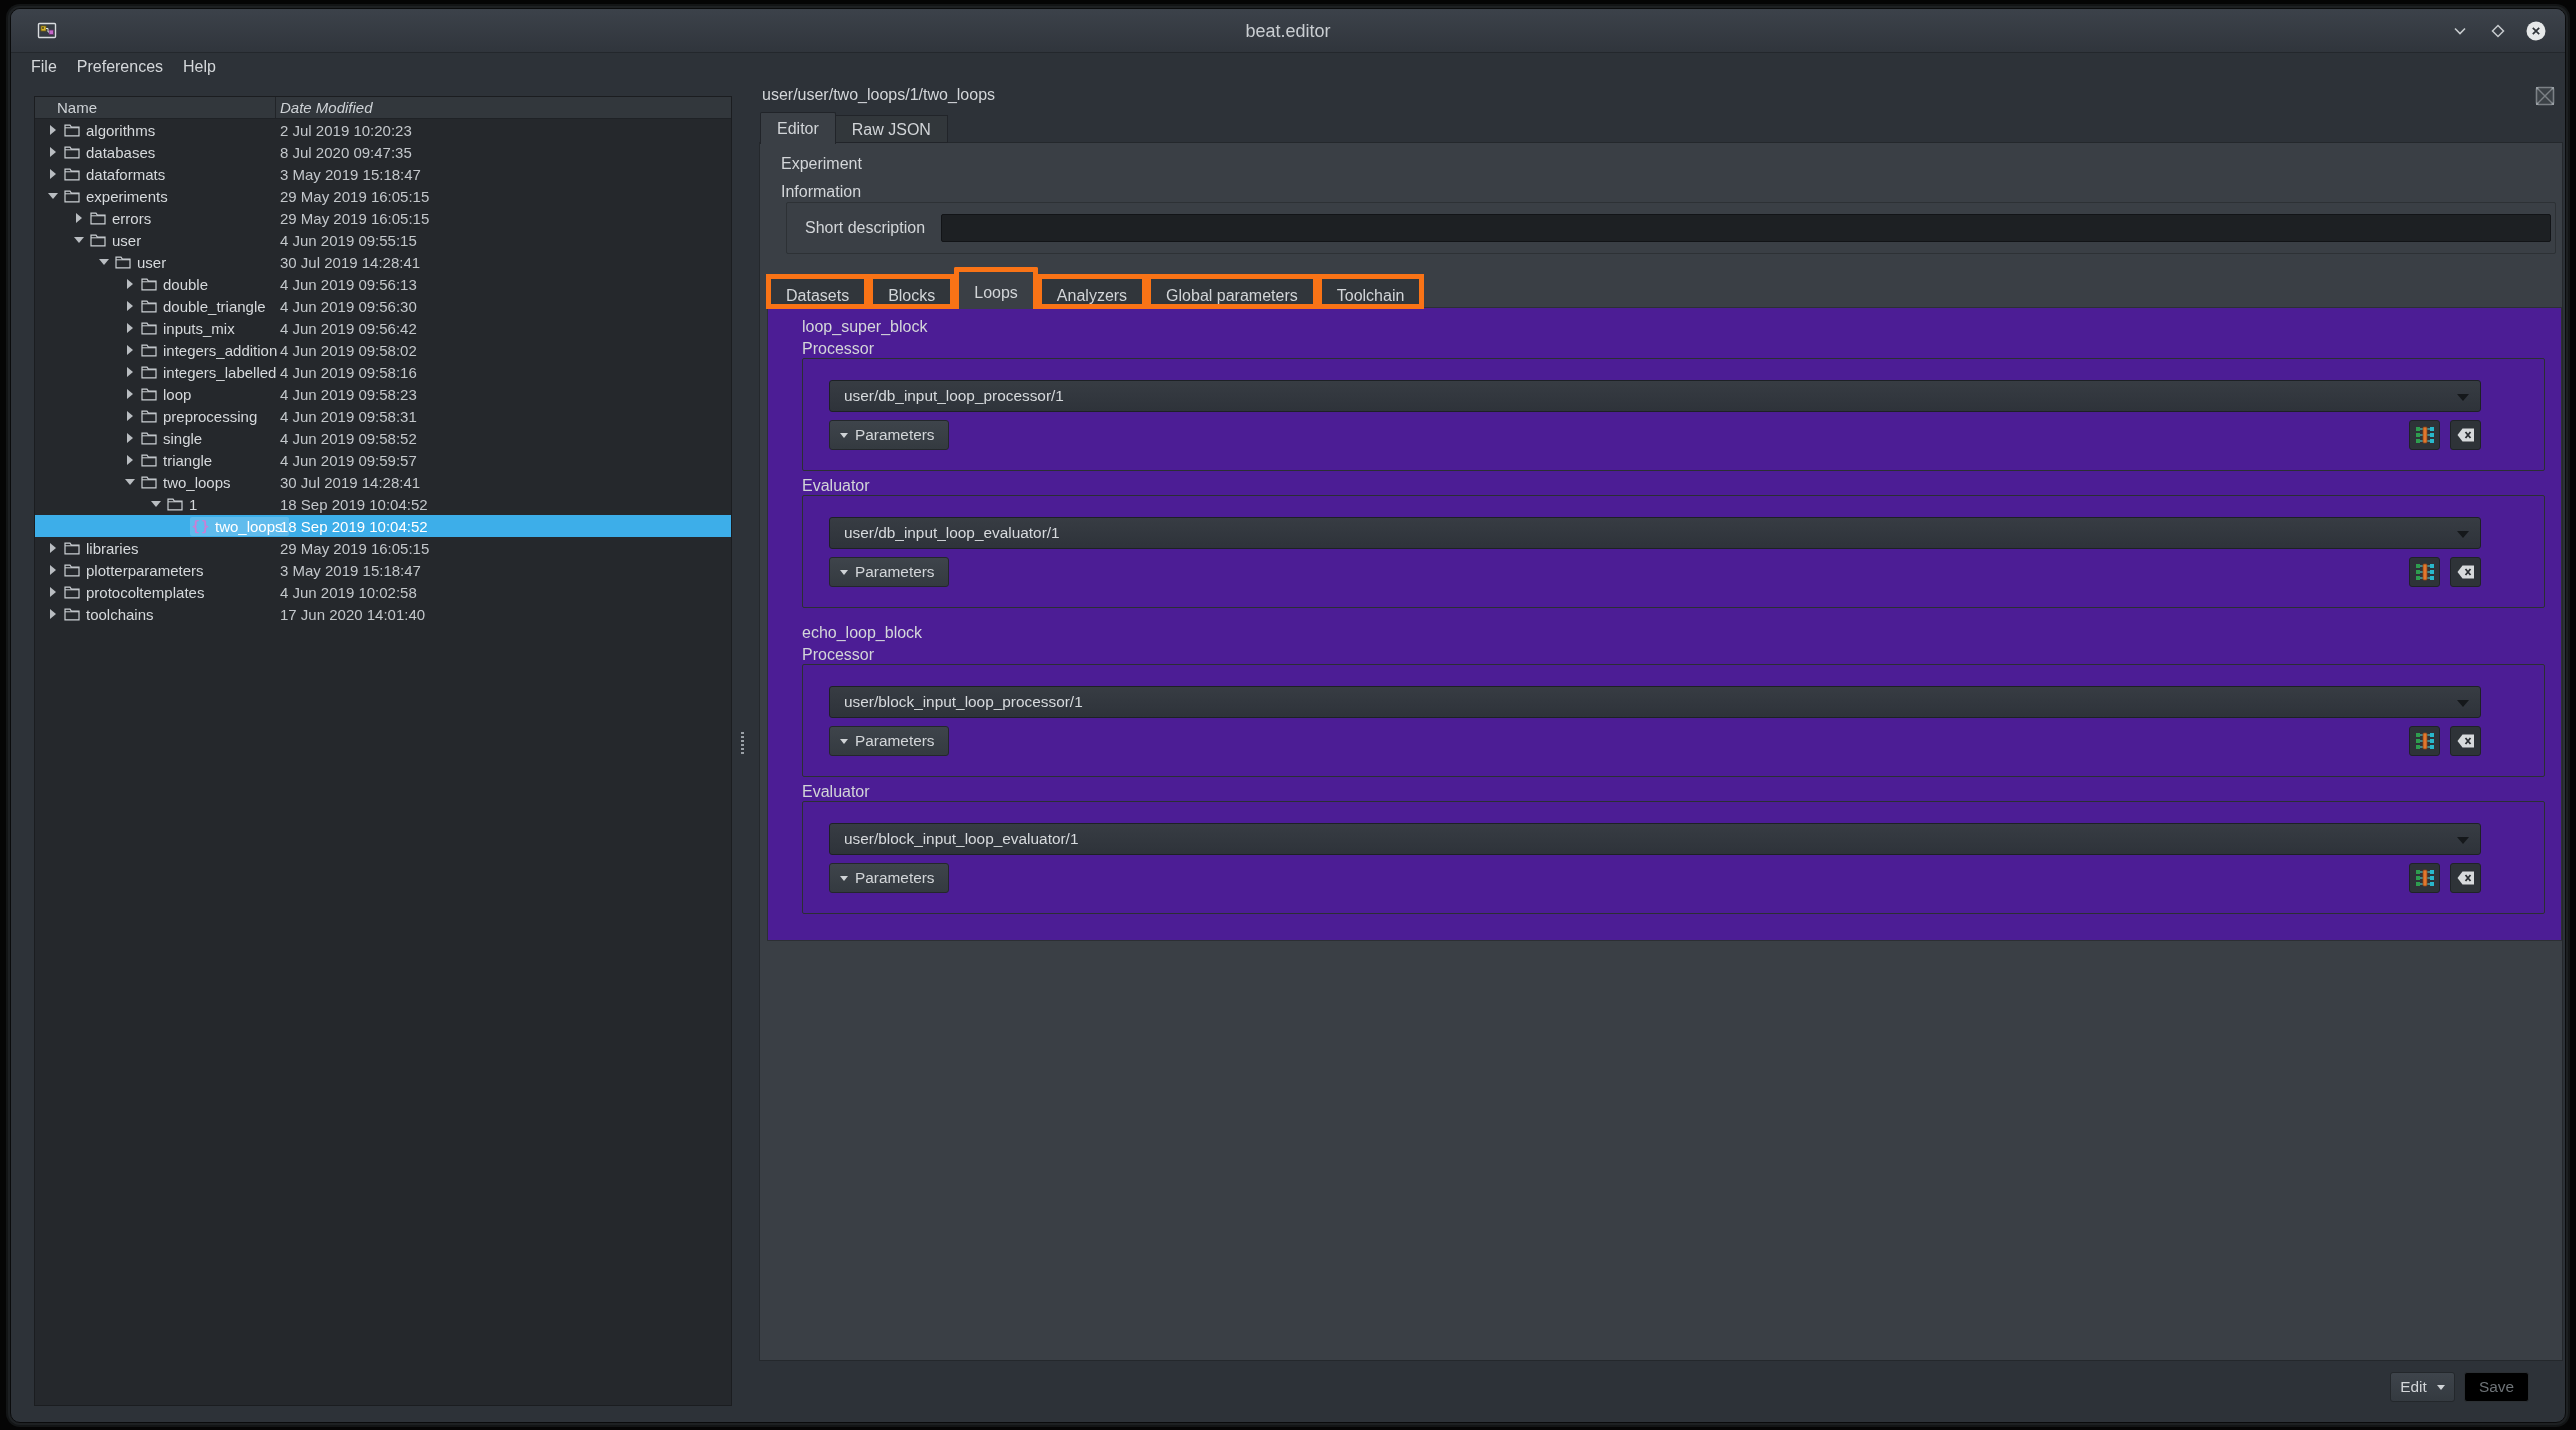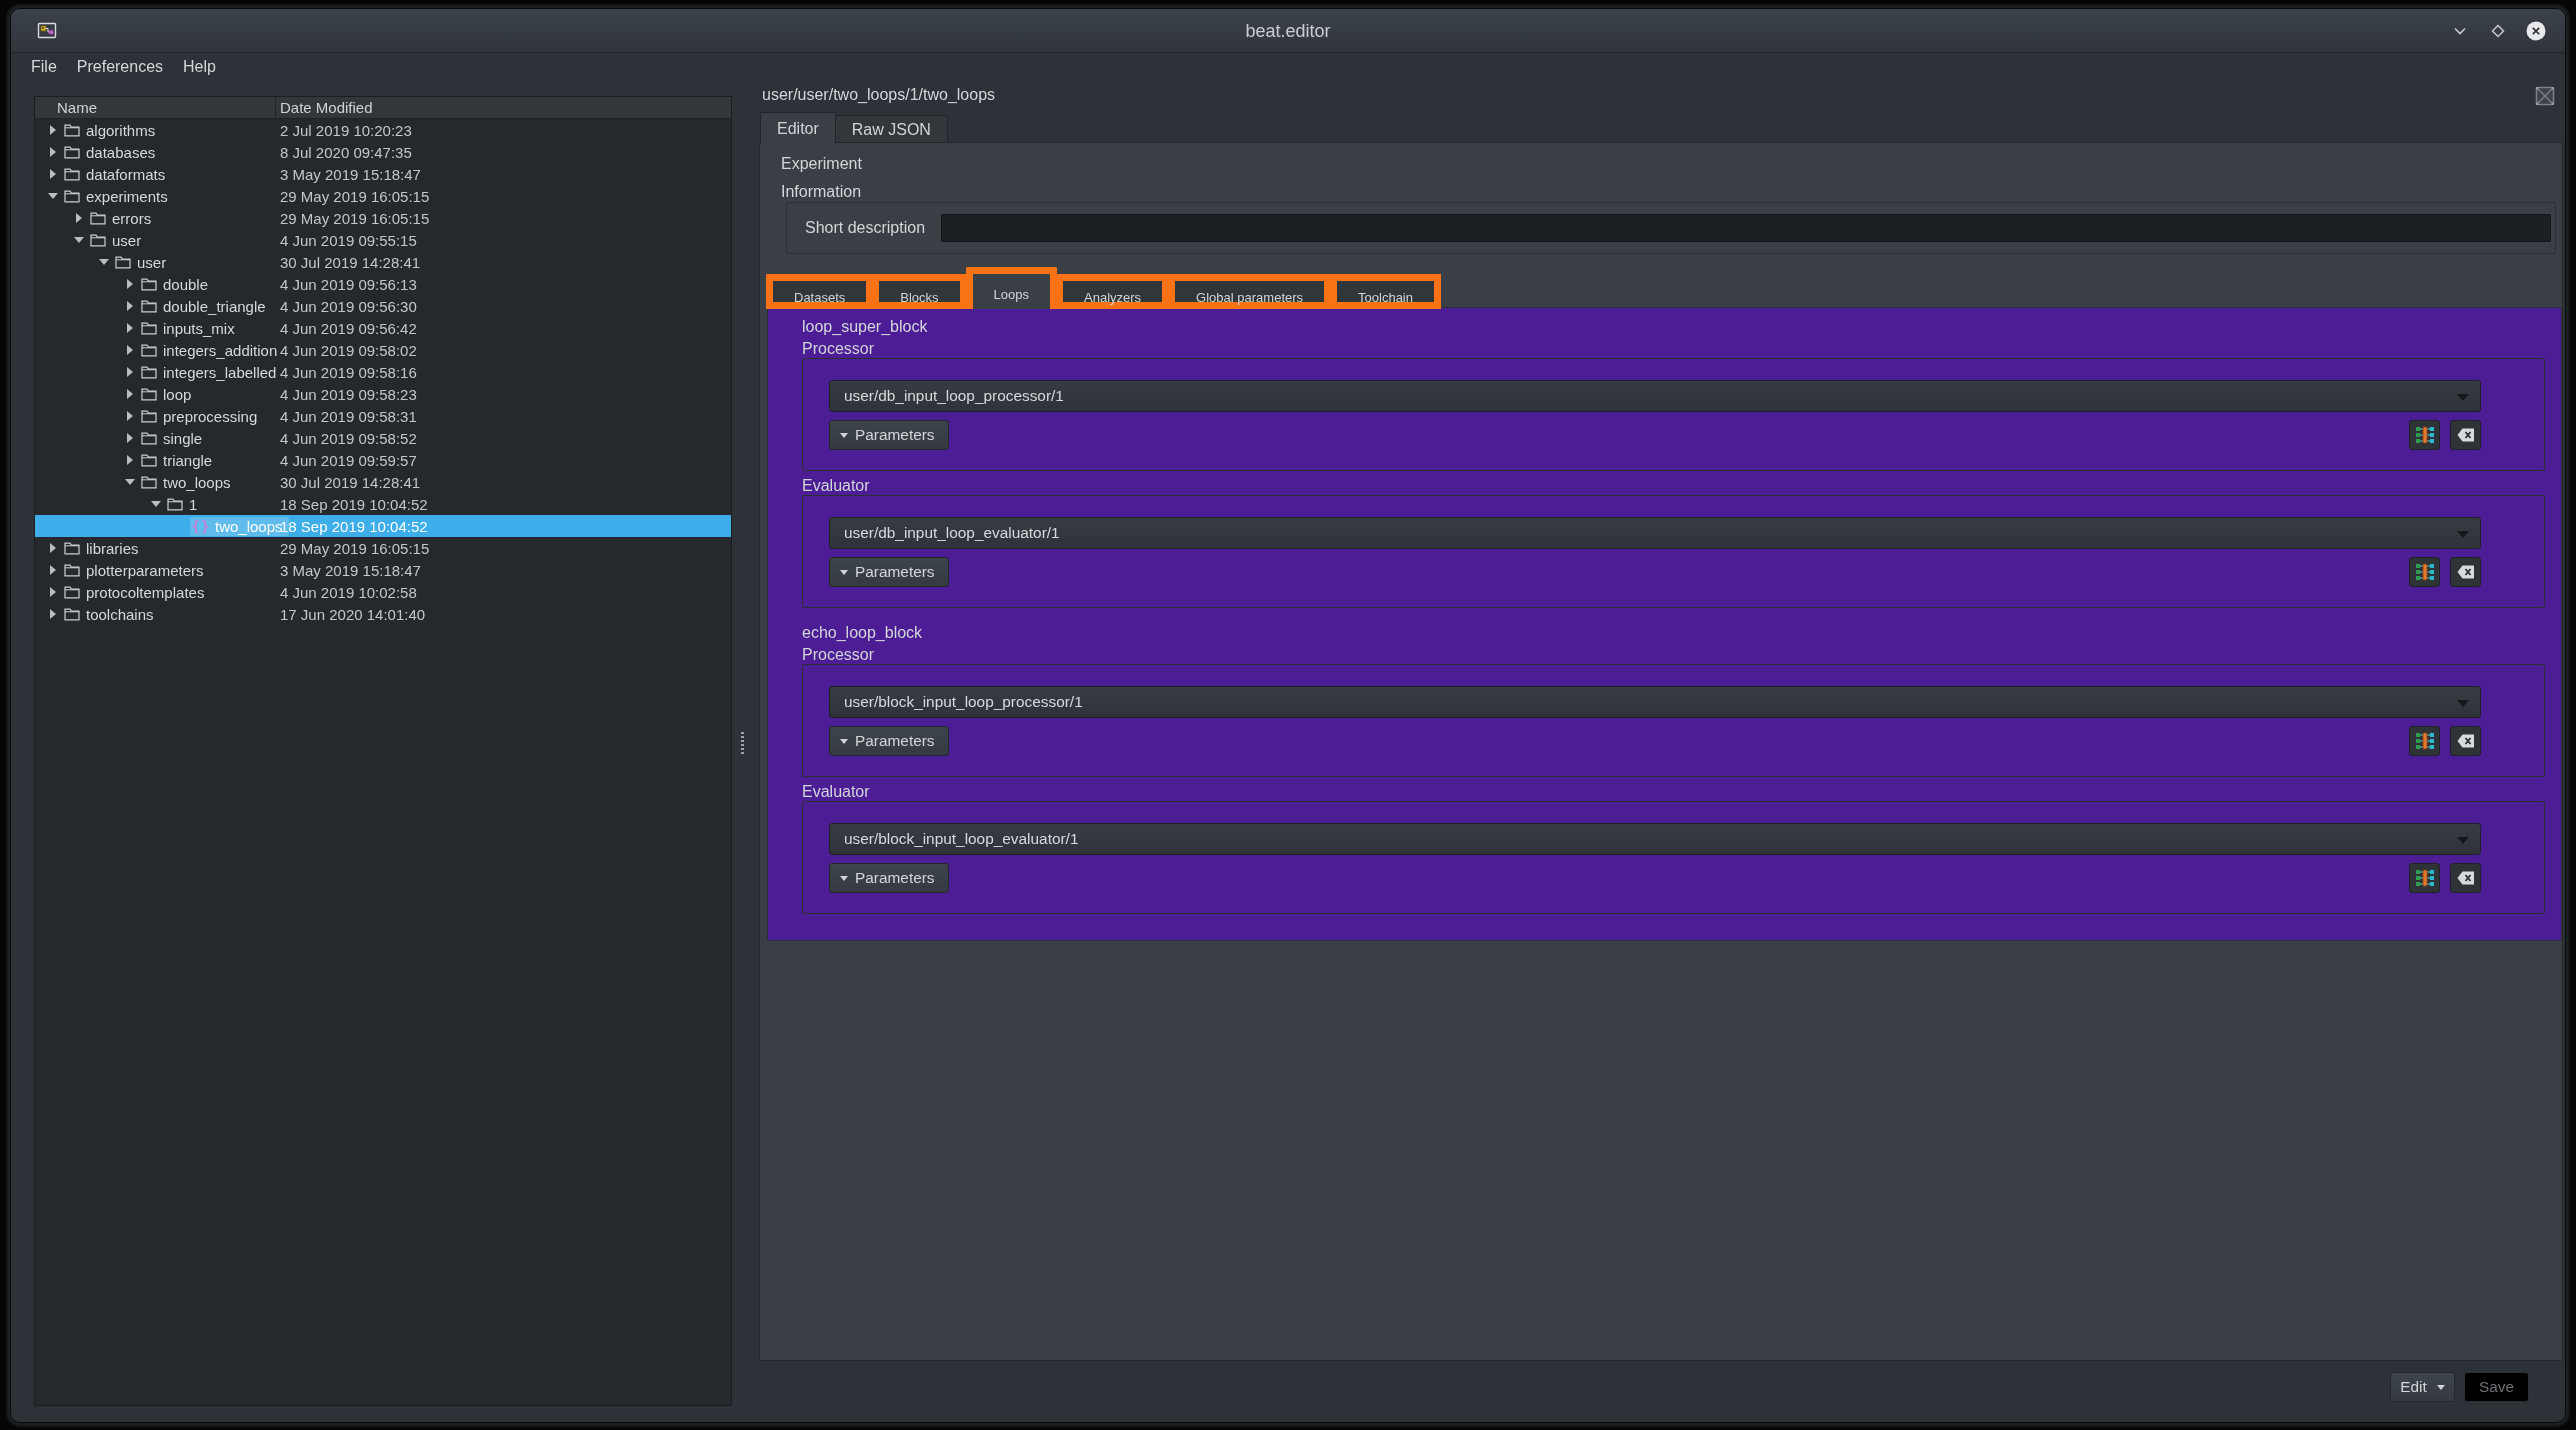--- a/index.html
+++ b/index.html
@@ -23,21 +23,21 @@
   
   .menubar { position:absolute; left:0; top:44px; right:0; height:28px; display:flex;
     align-items:center; padding-left:10px; }
   .menu-item { padding:0 10px; color:#d4d7da; font-size:16px; }
 
   
   .tree-panel { position:absolute; left:23px; top:87px; width:698px; height:1310px;
     background:#25282c; border:1px solid #1b1d20; }
   .tree-header { position:relative; height:22px; background:#32373c; border-bottom:1px solid #1f2226; }
   .tree-header .col1 { position:absolute; left:22px; top:0; line-height:22px; font-size:15px; color:#ced2d6; }
-  .tree-header .col2 { position:absolute; left:245px; top:0; line-height:22px; font-size:15px; color:#ced2d6; }
+  .tree-header .col2 { position:absolute; left:245px; top:0; line-height:22px; font-size:15px; color:#ced2d6;font-style:italic; }
   .tree-header .divider { position:absolute; left:240px; top:0; bottom:0; width:1px; background:#212428; }
   .tree-rows { position:absolute; left:0; top:22px; right:0; bottom:0; overflow:hidden; }
   .tree-row { position:relative; display:flex; align-items:center; height:22px; }
   .tree-row.selected { background:#3daee9; }
   .arrow-slot { width:16px; flex:none; display:flex; justify-content:center; }
   .tri-collapsed { width:0; height:0; border-top:5px solid transparent; border-bottom:5px solid transparent; border-left:6px solid #b9bdc1; }
   .tri-expanded { width:0; height:0; border-left:5px solid transparent; border-right:5px solid transparent; border-top:6px solid #b9bdc1; }
   .namewrap { display:flex; align-items:center; padding:1px 6px 1px 3px; border-radius:2px; }
   .tree-row.selected .namewrap { background:rgba(255,255,255,.18); }
   .icon-slot { width:16px; height:16px; margin-right:6px; flex:none; display:flex; align-items:center; justify-content:center; }
@@ -67,22 +67,22 @@
   .lbl { font-size:16px; color:#d3d6d9; }
   .experiment-lbl { position:absolute; left:21px; top:12px; }
   .information-lbl { position:absolute; left:21px; top:40px; }
 
   .info-group { position:absolute; left:26px; right:6px; top:59px; height:52px;
     border:1px solid #2d3135; border-radius:2px; display:flex; align-items:center; padding:0 4px 0 18px; gap:16px; }
   .short-desc-input { flex:1; height:28px; background:#1d2023; border:1px solid #121417; border-radius:2px;
     color:#d6d9dc; font-size:15px; padding:0 8px; outline:none; }
 
   .subtabbar { position:absolute; left:7px; top:123px; height:43px; display:flex; align-items:flex-end; z-index:3; }
-  .subtab { height:35px; padding:0 21px; line-height:34px; font-size:13px; color:#d2d5d8;
-    background:#31363b; border:7px solid #f97316; margin-left:-1px; }
+  .subtab { height:35px; padding:0 15px; line-height:34px; font-size:16px; color:#d2d5d8;
+    background:#31363b; border:5px solid #f97316; margin-left:-1px; }
   .subtab.active { height:42px; line-height:41px; background:#3a3f45; border-bottom:none; border-radius:2px 2px 0 0; z-index:4; }
 
   .loops-frame { position:absolute; left:7px; top:164px; width:1795px; height:634px;
     border:1px solid #2c2f34; padding:0 0 0 34px; z-index:2; background:#4c1d95; }
   .block-name { margin-top:10px; font-size:16px; color:#d4d7da; }
   .role-label { margin-top:4px; font-size:16px; color:#d2d5d8; }
   .role-label.second { margin-top:6px; }
   .loop-block + .loop-block .block-name { margin-top:16px; }
   .group { border:1px solid #2b2f33; border-radius:2px; padding:21px 63px 20px 26px; margin-right:16px; }
   .combo { position:relative; height:32px; display:flex; align-items:center;

